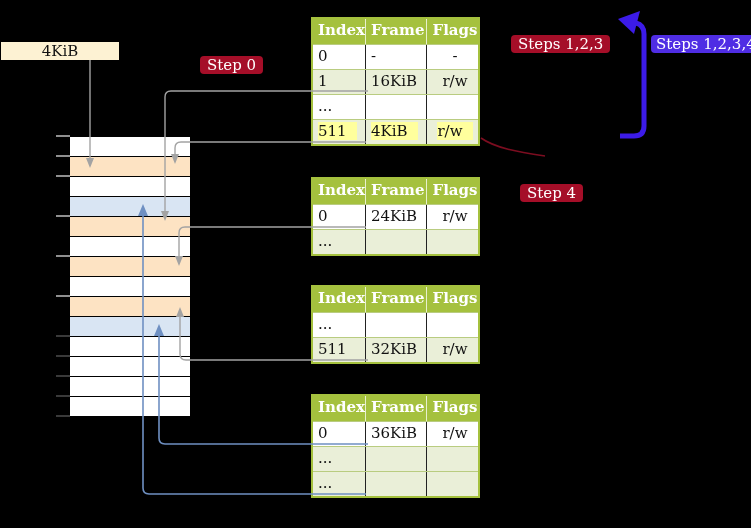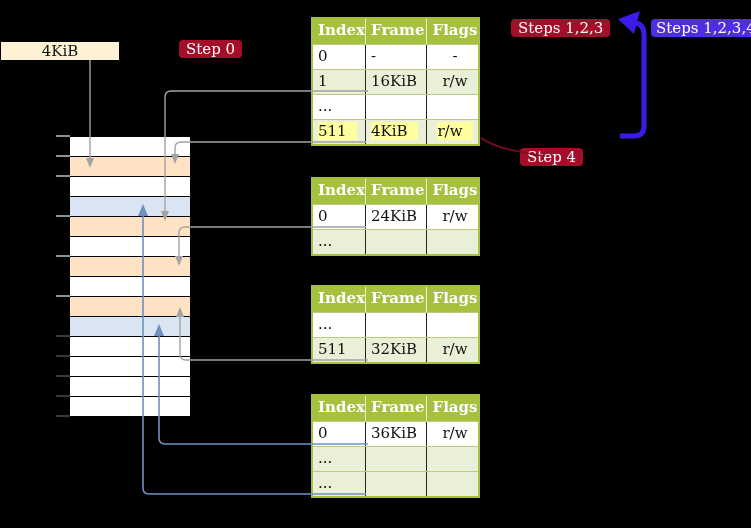--- a/index.html
+++ b/index.html
@@ -5,24 +5,24 @@
   html,body{margin:0;padding:0;background:#000;}
   #canvas{position:relative;width:751px;height:528px;background:#000;overflow:hidden;
           font-family:"DejaVu Serif","Liberation Serif",serif;}
 
   
   #page-size-label{position:absolute;left:1px;top:42px;width:118px;height:18px;
     background:#fdf2d3;color:#111;font-size:15px;line-height:18px;text-align:center;}
 
   
   .badge{position:absolute;color:#fff;font-size:15px;line-height:18px;height:18px;
-         padding:0 7px;border-radius:4px;white-space:nowrap;}
-  #badge-step0{left:179px;top:40px;}
+         padding:0 7px;border-radius:4px;white-space:nowrap;margin-top:16px;}
+  #badge-step0{left:200px;top:40px;}
   #badge-steps123{left:511px;top:19px;}
-  #badge-step4{left:520px;top:148px;}
+  #badge-step4{left:520px;top:168px;}
   #badge-steps1234{left:651px;top:19px;padding:0 5px;}
 
   
   #memory-strip{position:absolute;left:70px;top:137px;width:120px;height:280px;}
   .mrow{position:absolute;left:0;width:120px;height:20px;box-sizing:border-box;
         border-bottom:1px solid #000;}
   .tick{position:absolute;left:56px;width:14px;height:2px;}
 
   
   .tbl{position:absolute;left:311px;width:169px;box-sizing:border-box;

